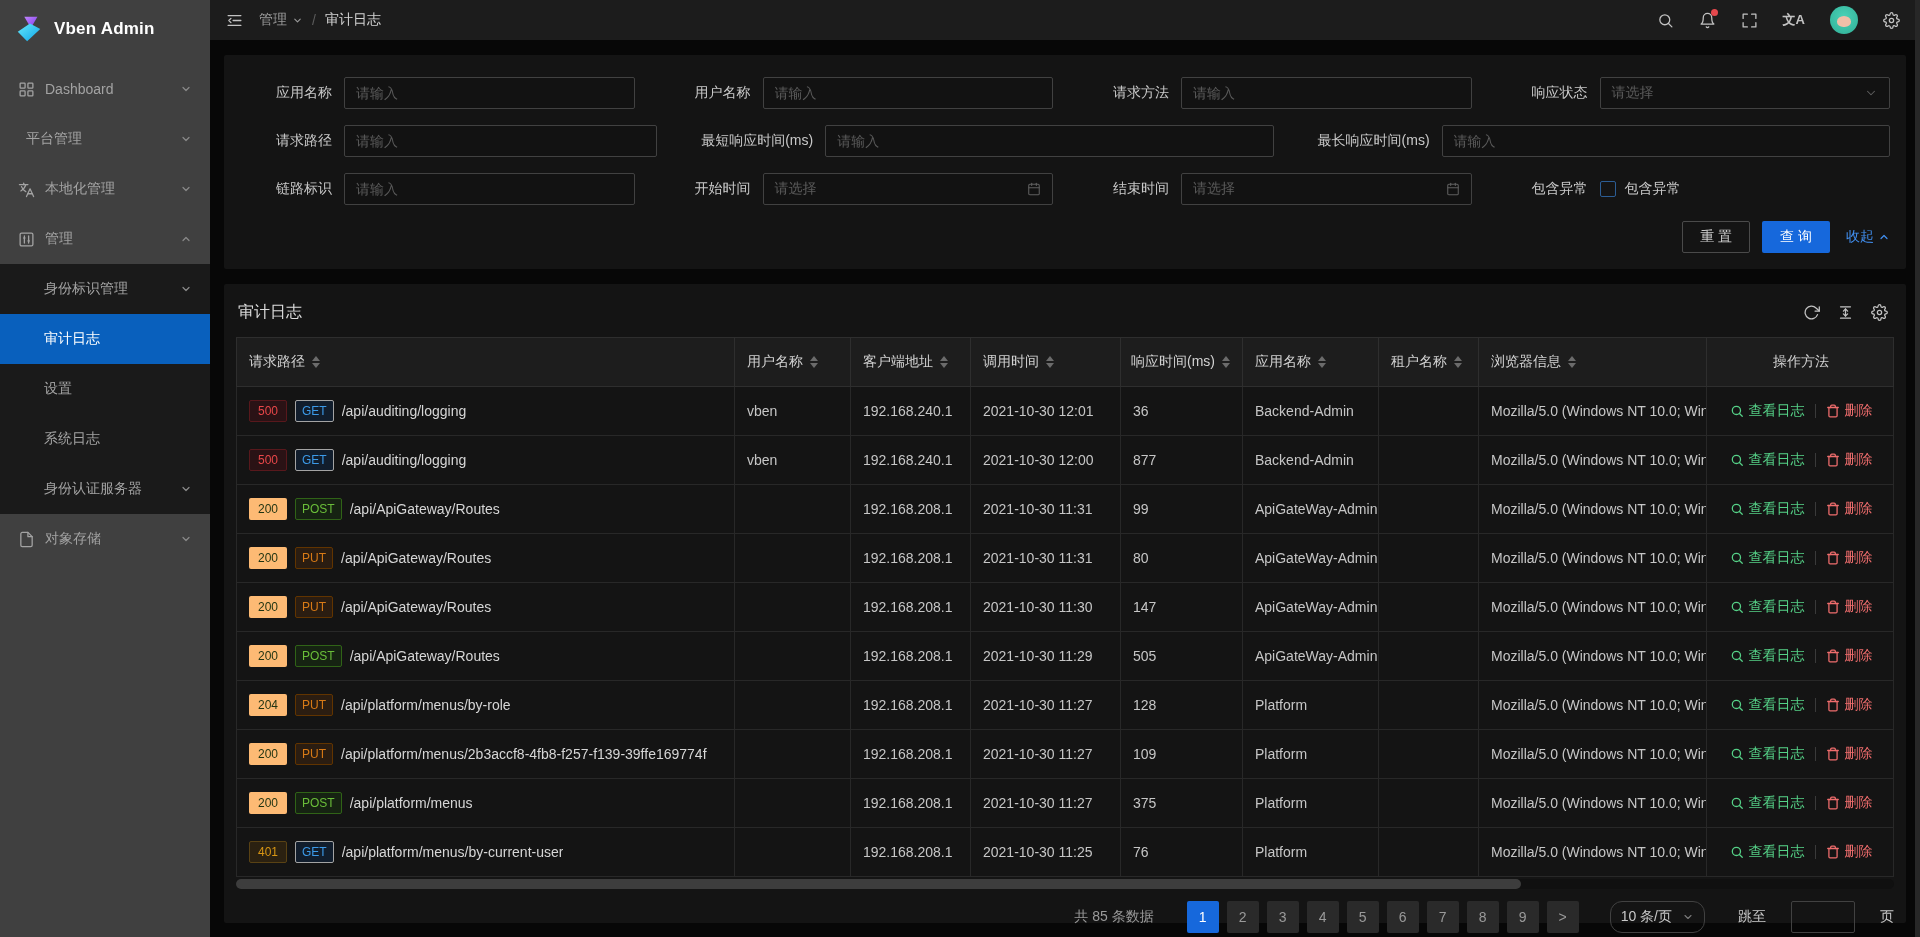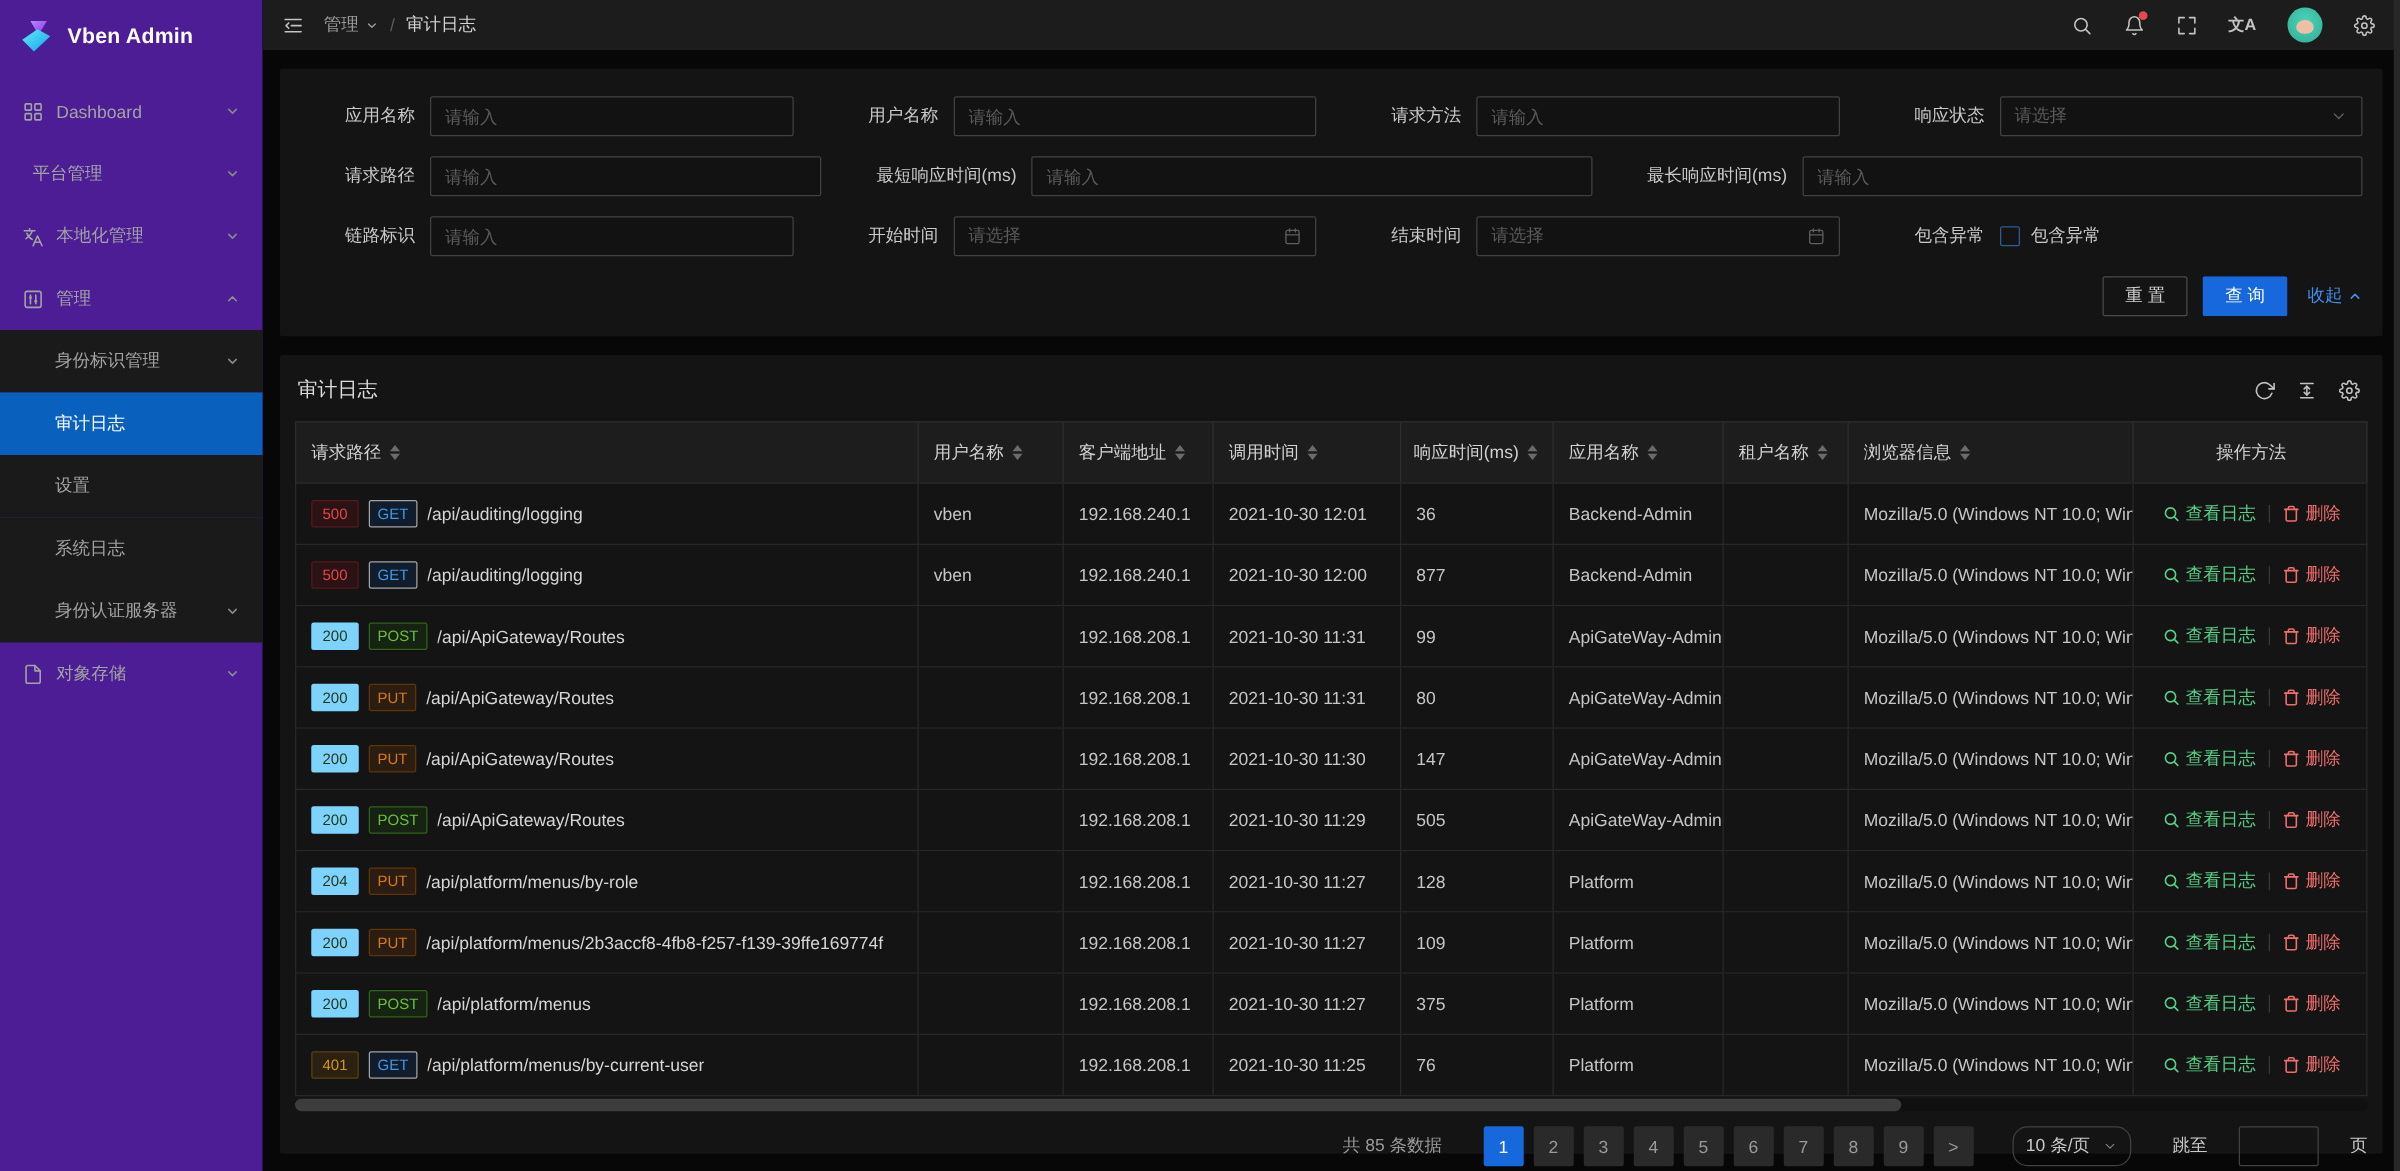--- a/index.html
+++ b/index.html
@@ -3,21 +3,21 @@
 <meta charset="utf-8">
 <style>
 *{box-sizing:border-box;margin:0;padding:0}
 html,body{width:1920px;height:937px;overflow:hidden}
 body{background:#070707;color:#c6c6c6;font-family:"Liberation Sans","DejaVu Sans",sans-serif;font-size:14px}
 .app{display:flex;width:100%;height:100%}
 .icn{display:inline-flex;align-items:center;justify-content:center}
 .icn svg{width:16px;height:16px}
 
 
-.sidebar{width:210px;min-width:210px;background:#4c1d95;display:flex;flex-direction:column}
+.sidebar{width:210px;min-width:210px;background:#404040;display:flex;flex-direction:column}
 .logo{height:58px;display:flex;align-items:center;gap:10px;padding:0 14px;cursor:pointer}
 .logo-mark{width:30px;height:30px}
 .logo-text{font-size:17px;font-weight:700;color:#fff;letter-spacing:.2px;white-space:nowrap}
 .menu{flex:1;padding-top:6px}
 .menu-item{height:50px;display:flex;align-items:center;gap:10px;padding:0 18px;color:#a3a3a3;cursor:pointer}
 .menu-item .mi-label{flex:1;white-space:nowrap;overflow:hidden}
 .menu-item .mi-icon svg{width:17px;height:17px;stroke-width:1.8}
 .menu-item .mi-chev{color:#8a8a8a}
 .menu-item .mi-chev svg{width:12px;height:12px;stroke-width:2.4}
 .menu-item.ind1{padding-left:26px}
@@ -86,21 +86,21 @@
 .sorter i{display:block;width:0;height:0;border-left:4px solid transparent;border-right:4px solid transparent}
 .sorter .up{border-bottom:5px solid #6b6b6b}
 .sorter .down{border-top:5px solid #6b6b6b}
 .tr{display:flex;border:1px solid #282828;border-top:none;background:#141414}
 .td{display:flex;align-items:center;padding:0 12px;height:48px;border-right:1px solid #282828;color:#c6c6c6;overflow:hidden;white-space:nowrap;flex:none}
 .td:last-child{border-right:none}
 .c0{width:498px}.c1{width:116px}.c2{width:120px}.c3{width:150px}.c4{width:122px}
 .c5{width:136px}.c6{width:100px}.c7{width:228px}.c8{width:188px}
 .badge{display:inline-flex;align-items:center;justify-content:center;height:22px;min-width:38px;padding:0 6px;border-radius:2px;font-size:12px;margin-right:8px;flex:none}
 .st-error{background:#2a1215;border:1px solid #58181c;color:#e84749}
-.st-success{background:#7dd3fc;color:#1f3311}
+.st-success{background:#fdba74;color:#1f3311}
 .st-warning{background:#2b2111;border:1px solid #594214;color:#d89614}
 .m-get{background:#111d2c;border:1px solid #a3a3a3;color:#3c9ae8}
 .m-post{background:#162312;border:1px solid #306317;color:#6abe39}
 .m-put{background:#2b1d11;border:1px solid #613400;color:#d87a16}
 .path{color:#d6d6d6;overflow:hidden;text-overflow:clip}
 .td.actions{justify-content:center}
 .act{display:inline-flex;align-items:center;gap:5px;cursor:pointer}
 .act .act-icn svg{width:14px;height:14px;stroke-width:2.2}
 .act.view{color:#55d187}
 .act.del{color:#ef6d6d}

